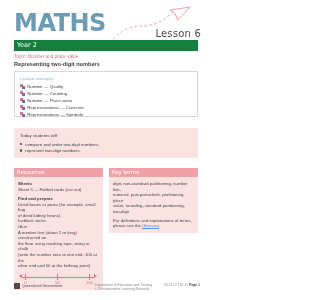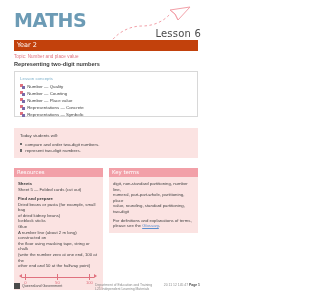--- a/index.html
+++ b/index.html
@@ -30,21 +30,21 @@
     left: 0; top: 0;
     width: 212px;
     height: 56px;
   }
   .masthead {
     position: absolute;
     left: 14px;
     top: 11px;
     font-family: "DejaVu Sans", sans-serif;
     font-weight: 700;
-    font-size: 19px;
+    font-size: 24px;
     letter-spacing: -0.5px;
     color: #6c9bb5;
     line-height: 1;
   }
   .lesson-label {
     position: absolute;
     right: 11px;
     top: 28px;
     font-family: "DejaVu Sans", sans-serif;
     font-size: 10px;
@@ -58,21 +58,21 @@
     top: 4px;
     width: 86px;
     height: 40px;
   }
   .yearbar {
     position: absolute;
     left: 14px;
     top: 40px;
     width: 184px;
     height: 11px;
-    background: #c2410c;
+    background: #15803d;
   }
   .yearbar-text {
     position: absolute;
     left: 3px;
     top: 1px;
     font-family: "DejaVu Sans", sans-serif;
     font-size: 6.5px;
     color: #ffffff;
     font-weight: 400;
   }

